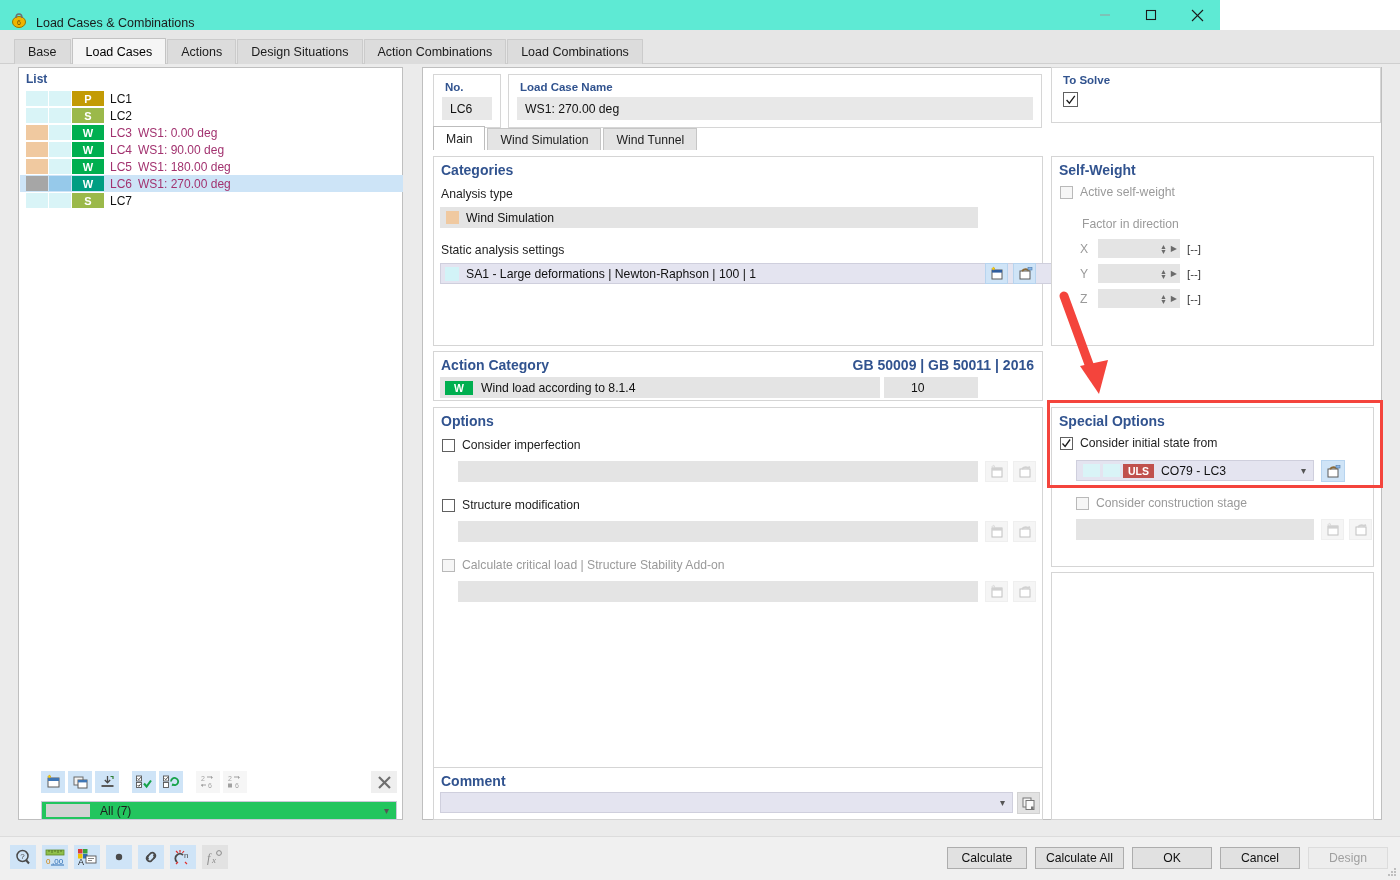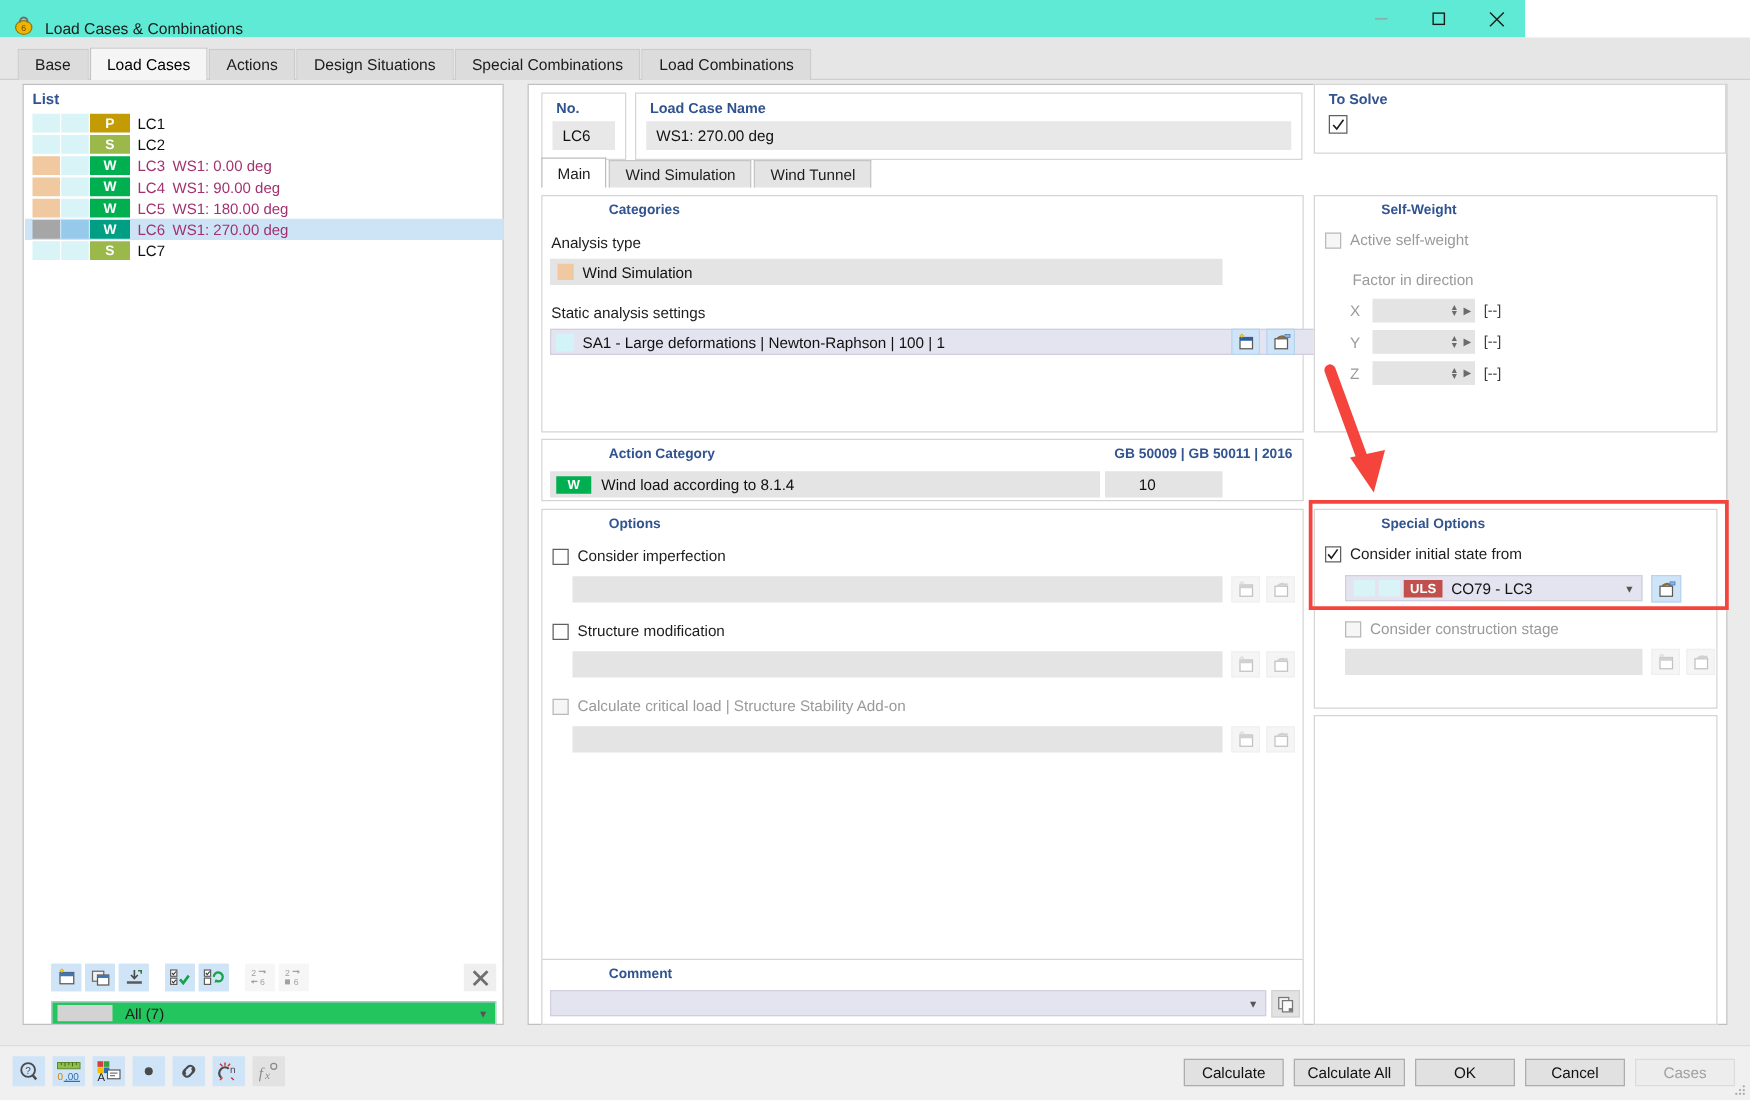--- a/index.html
+++ b/index.html
@@ -106,21 +106,21 @@
   .inner-tabs { position:absolute; left:10px; top:58px; display:flex; align-items:flex-end; }
   .itab {
     height:22px; padding:0 12px; font-size:12.2px; display:flex; align-items:center;
     background:#e4e4e4; border:1px solid #c6c6c6; border-bottom:none; margin-right:2px;
   }
   .itab.active { background:#ffffff; height:24px; border-color:#bdbdbd; }
 
   .panel {
     position:absolute; background:#ffffff; border:1px solid #d5d5d5;
   }
-  .panel-title { font-size:11px; color:#31538f; font-weight:bold;margin-left:46px; }
+  .panel-title { font-size:14px; color:#31538f; font-weight:bold; }
   .sub-label { font-size:12.2px; color:#1d1d1d; }
 
   .select-box {
     background:#e4e4f0; border:1px solid #cfcfdd; height:21px;
     display:flex; align-items:center; font-size:12.2px; padding-left:4px; color:#111;
   }
   .readonly-box {
     background:#e4e4e4; height:21px; display:flex; align-items:center;
     font-size:12.2px; padding-left:8px; color:#111;
   }
@@ -217,21 +217,21 @@
       <div class="tab active">
           <span>Load Cases</span>
         </div>
       <div class="tab">
           <span>Actions</span>
         </div>
       <div class="tab">
           <span>Design Situations</span>
         </div>
       <div class="tab">
-          <span>Special Combinations</span>
+          <span>Action Combinations</span>
         </div>
       <div class="tab">
           <span>Load Combinations</span>
         </div>
     </div>
   </div>
 
   <div class="body-area">
 
     <div class="list-panel">
@@ -670,21 +670,21 @@
           <circle cx="13" cy="4" r="2.4" fill="none" stroke="#8b8b8b" stroke-width="1"></circle>
         </svg>
       </div>
     </div>
 
     <div class="foot-buttons">
       <div class="btn">Calculate</div>
       <div class="btn wide">Calculate All</div>
       <div class="btn">OK</div>
       <div class="btn">Cancel</div>
-      <div class="btn disabled">Cases</div>
+      <div class="btn disabled">Design</div>
     </div>
 
     <svg class="grip" viewBox="0 0 10 10">
       <circle cx="8" cy="8" r="0.9" fill="#a8a8a8"></circle>
         <circle cx="5" cy="8" r="0.9" fill="#a8a8a8"></circle>
         <circle cx="8" cy="5" r="0.9" fill="#a8a8a8"></circle>
       <circle cx="2" cy="8" r="0.9" fill="#a8a8a8"></circle>
         <circle cx="5" cy="5" r="0.9" fill="#a8a8a8"></circle>
         <circle cx="8" cy="2" r="0.9" fill="#a8a8a8"></circle>
     </svg>

